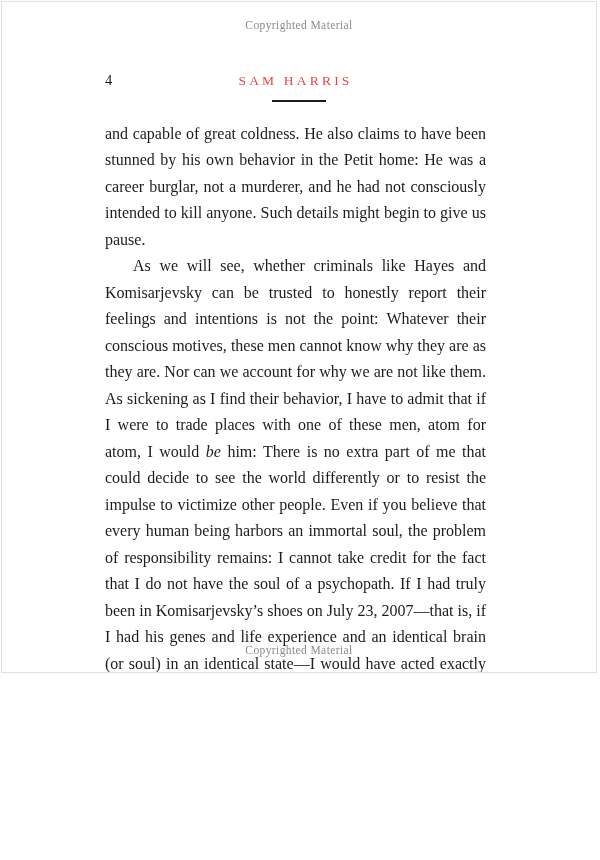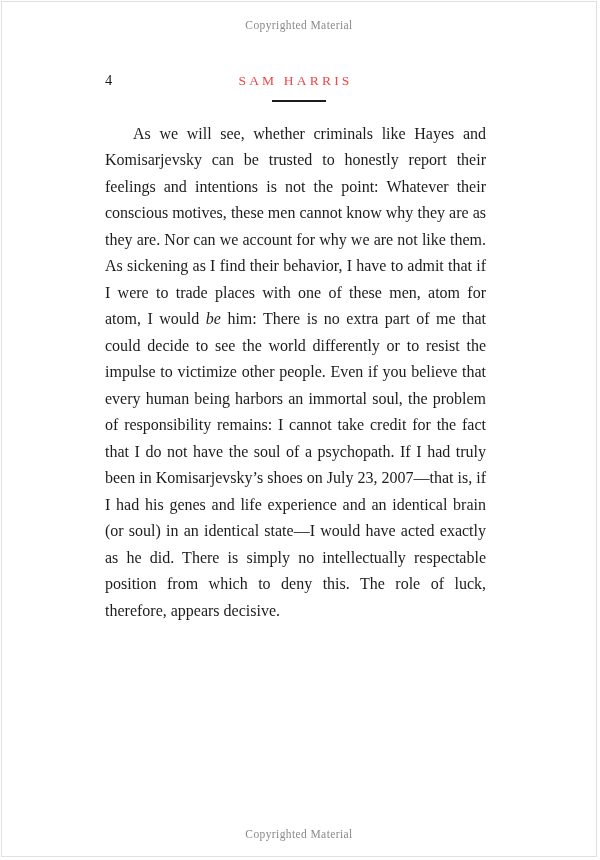--- a/index.html
+++ b/index.html
@@ -3,21 +3,21 @@
 <meta charset="utf-8">
 <style>
   html, body {
     margin: 0;
     padding: 0;
     background: #ffffff;
   }
   .scan {
     position: relative;
     width: 596px;
-    height: 856px;
+    height: 672px;
     margin: 1px;
     border: 1px solid #e0e0e0;
     background: #ffffff;
     box-sizing: border-box;
     font-family: "Liberation Serif", "DejaVu Serif", serif;
     color: #1a1a1a;
     overflow: hidden;
   }
   .copyright {
     width: 100%;
@@ -86,18 +86,19 @@
   <div class="copyright top">Copyrighted Material</div>
 
   <div class="page-header">
     <span class="pagenum">4</span>
     <span class="runhead">SAM HARRIS</span>
   </div>
 
   <div class="header-rule"></div>
 
   <div class="body-text">
+    <p>and capable of great coldness. He also claims to have been stunned by his own behavior in the Petit home: He was a career burglar, not a murderer, and he had not consciously intended to kill anyone. Such details might begin to give us pause.</p>
     <p class="indent"><span>As we will see, whether criminals like Hayes and Komisarjevsky can be trusted to honestly report their feelings and intentions is not the point: Whatever their conscious motives, these men cannot know why they are as they are. Nor can we account for why we are not like them. As sickening as I find their behavior, I have to admit that if I were to trade places with one of these men, atom for atom, I would </span><em>be</em><span> him: There is no extra part of me that could decide to see the world differently or to resist the impulse to victimize other people. Even if you believe that every human being harbors an immortal soul, the problem of responsibility remains: I cannot take credit for the fact that I do not have the soul of a psychopath. If I had truly been in Komisarjevsky’s shoes on July 23, 2007—that is, if I had his genes and life experience and an identical brain (or soul) in an identical state—I would have acted exactly as he did. There is simply no intellectually respectable position from which to deny this. The role of luck, therefore, appears decisive.</span></p>
   </div>
 
   <div class="copyright bottom">Copyrighted Material</div>
 
 </div>
 
 </body></html>

